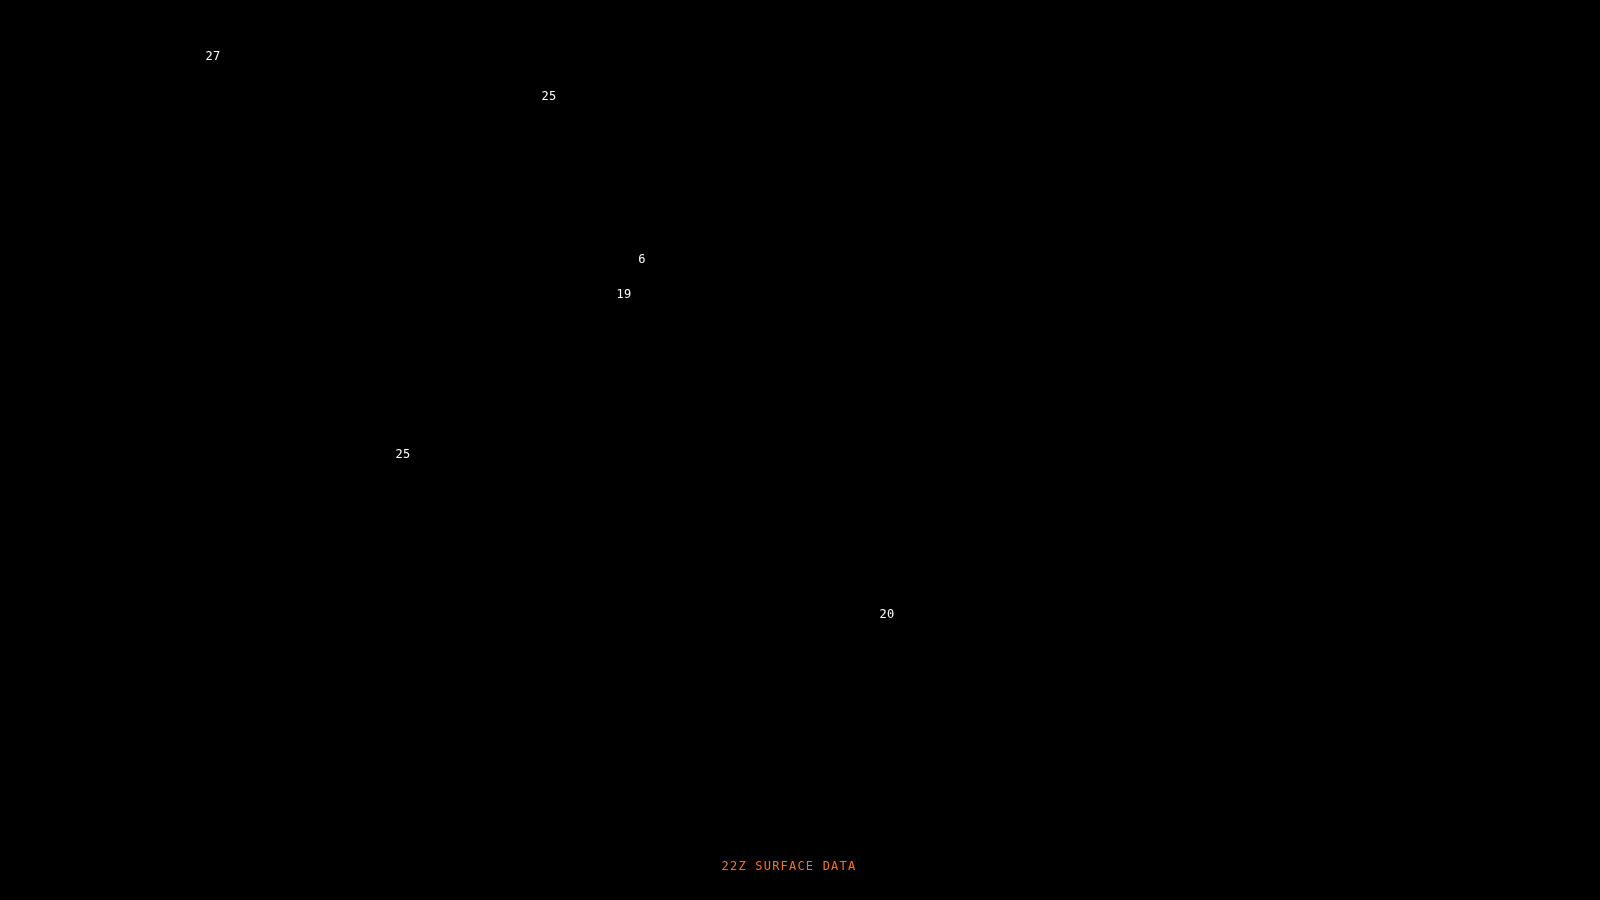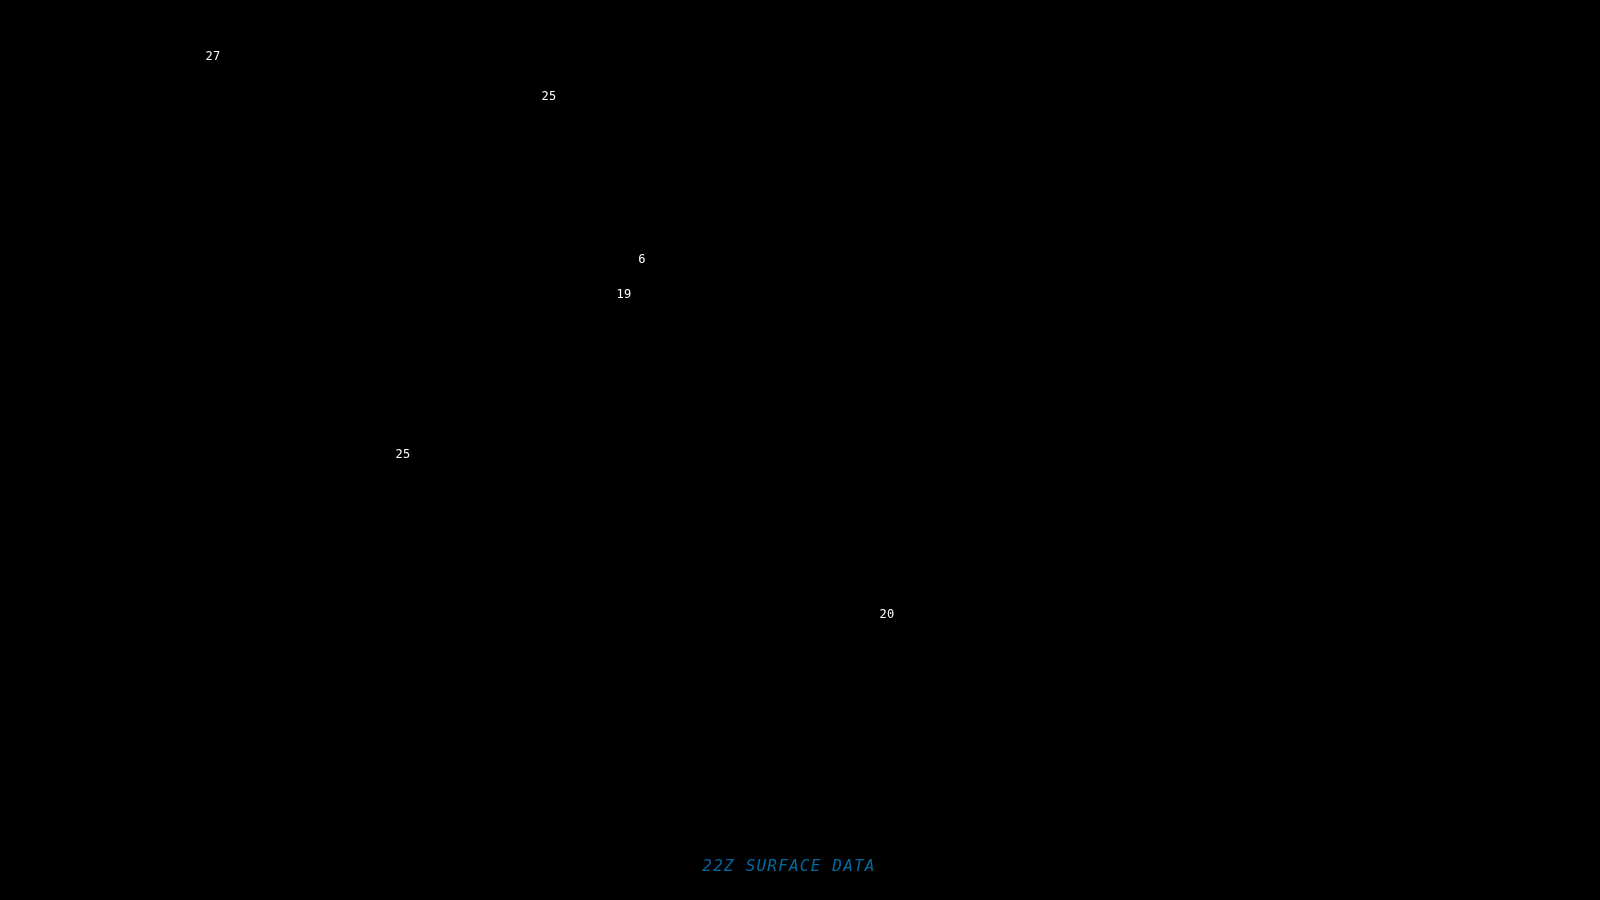--- a/index.html
+++ b/index.html
@@ -25,28 +25,27 @@
     color: #ffffff;
     font-family: "DejaVu Sans Mono", monospace;
     font-size: 12px;
     line-height: 12px;
     letter-spacing: 0.4px;
     white-space: nowrap;
     transform: translate(-50%, -50%);
   }
   #footer-title {
     position: absolute;
-    color: #0369a1;
+    color: #f97316;
     font-family: "DejaVu Sans Mono", monospace;
-    font-size: 16px;
+    font-size: 12px;
     line-height: 12px;
     letter-spacing: 1.2px;
     white-space: nowrap;
     transform: translate(-50%, -50%);
-    font-style: italic;
   }
 </style>
 </head>
 <body>
 
 <div id="map-canvas">
   <div class="station-label" style="left:213px; top:56px;">27</div>
   <div class="station-label" style="left:549px; top:96px;">25</div>
   <div class="station-label" style="left:642px; top:259px;">6</div>
   <div class="station-label" style="left:624px; top:294px;">19</div>

